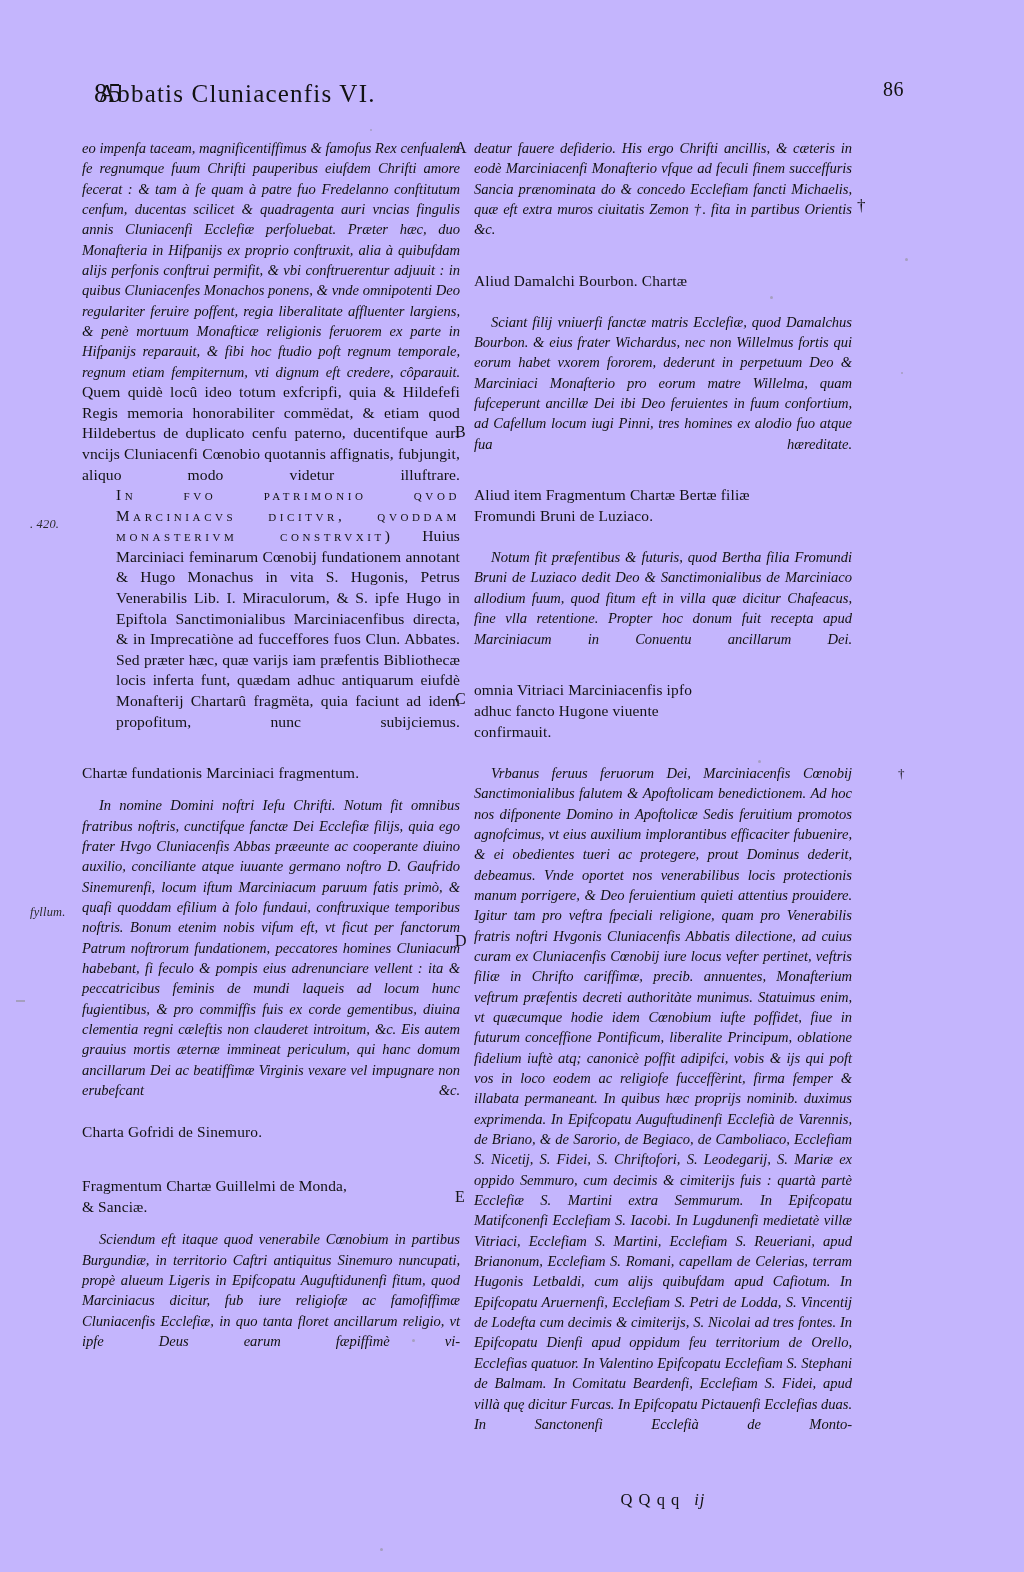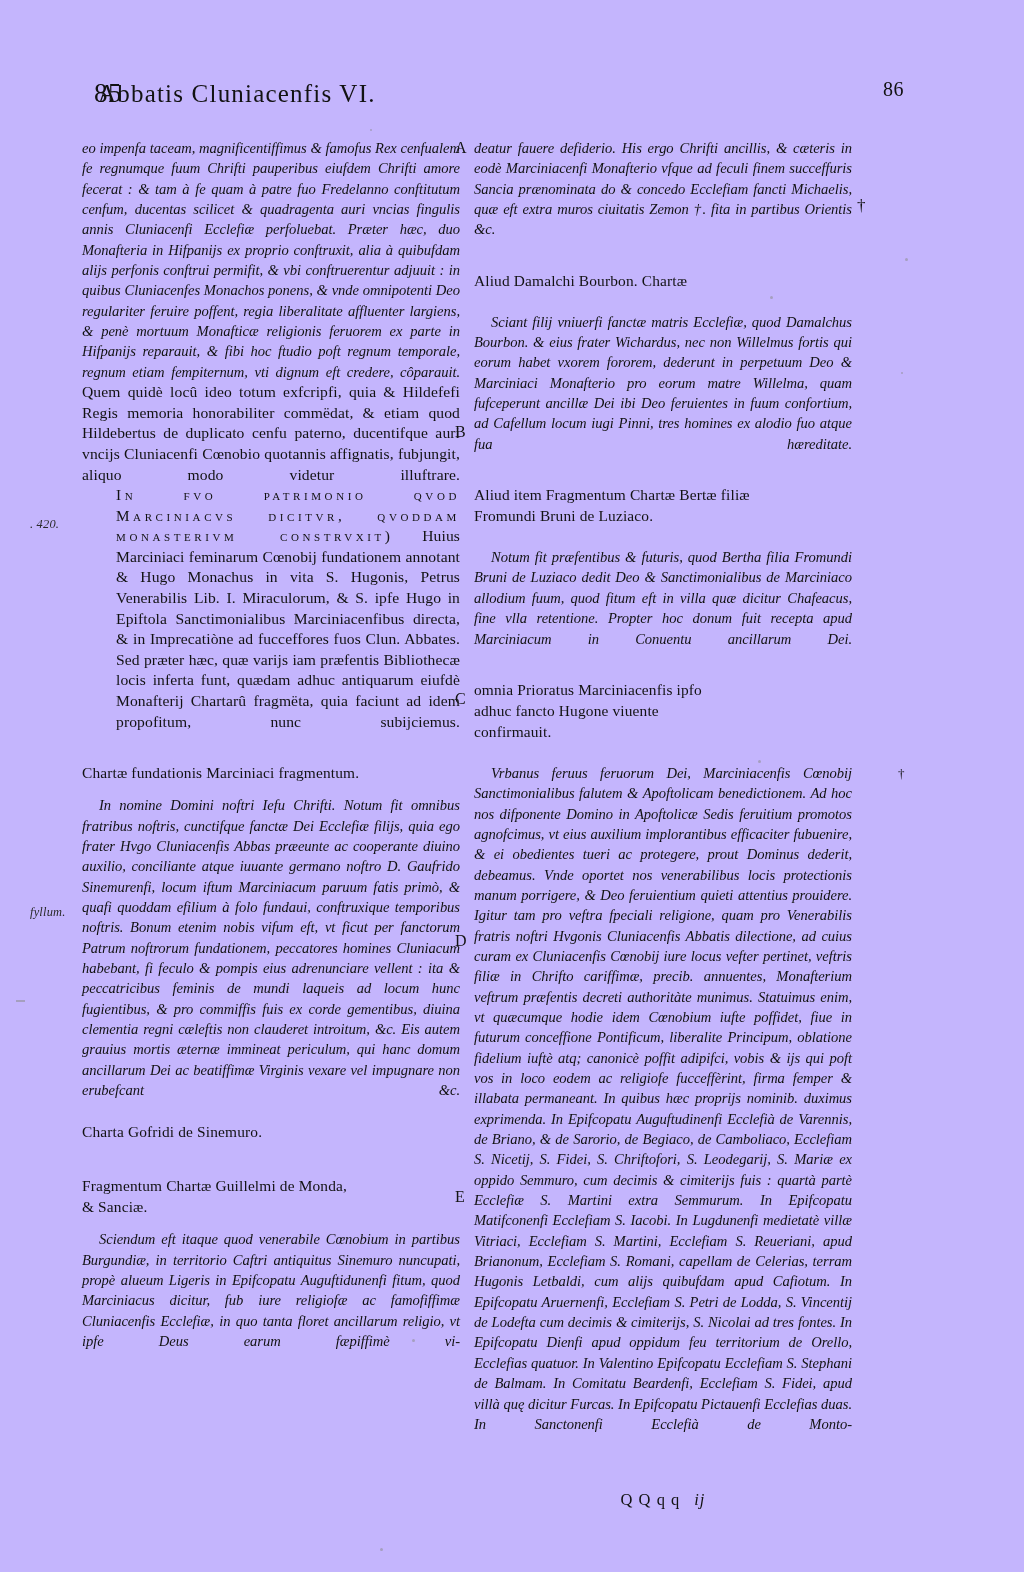--- a/index.html
+++ b/index.html
@@ -196,21 +196,21 @@
     <p class="ital indent tight">Sciant filij vniuerfi fanctæ matris Ecclefiæ, quod Damalchus Bourbon. &amp; eius frater Wichardus, nec non Willelmus fortis qui eorum habet vxorem fororem, dederunt in perpetuum Deo &amp; Marciniaci Monafterio pro eorum matre Willelma, quam fufceperunt ancillæ Dei ibi Deo feruientes in fuum confortium, ad Cafellum locum iugi Pinni, tres homines ex alodio fuo atque fua hæreditate.</p>
 
     <div class="gap-l"></div>
     <p class="hd">Aliud item Fragmentum Chartæ Bertæ filiæ</p>
     <p class="hd">Fromundi Bruni de Luziaco.</p>
     <div class="gap-m"></div>
 
     <p class="ital indent tight">Notum fit præfentibus &amp; futuris, quod Bertha filia Fromundi Bruni de Luziaco dedit Deo &amp; Sanctimonialibus de Marciniaco allodium fuum, quod fitum eft in villa quæ dicitur Chafeacus, fine vlla retentione. Propter hoc donum fuit recepta apud Marciniacum in Conuentu ancillarum Dei.</p>
 
     <div class="gap-l"></div>
-    <p class="hd">omnia Prioratus Marciniacenfis ipfo</p>
+    <p class="hd">omnia Vitriaci Marciniacenfis ipfo</p>
     <p class="hd">adhuc fancto Hugone viuente</p>
     <p class="hd">confirmauit.</p>
     <div class="gap-m"></div>
 
     <p class="ital indent tight">Vrbanus feruus feruorum Dei, Marciniacenfis Cœnobij Sanctimonialibus falutem &amp; Apoftolicam benedictionem. Ad hoc nos difponente Domino in Apoftolicæ Sedis feruitium promotos agnofcimus, vt eius auxilium implorantibus efficaciter fubuenire, &amp; ei obedientes tueri ac protegere, prout Dominus dederit, debeamus. Vnde oportet nos venerabilibus locis protectionis manum porrigere, &amp; Deo feruientium quieti attentius prouidere. Igitur tam pro veftra fpeciali religione, quam pro Venerabilis fratris noftri Hvgonis Cluniacenfis Abbatis dilectione, ad cuius curam ex Cluniacenfis Cœnobij iure locus vefter pertinet, veftris filiæ in Chrifto cariffimæ, precib. annuentes, Monafterium veftrum præfentis decreti authoritàte munimus. Statuimus enim, vt quæcumque hodie idem Cœnobium iufte poffidet, fiue in futurum conceffione Pontificum, liberalite Principum, oblatione fidelium iuftè atq; canonicè poffit adipifci, vobis &amp; ijs qui poft vos in loco eodem ac religiofe fucceffèrint, firma femper &amp; illabata permaneant. In quibus hæc proprijs nominib. duximus exprimenda. In Epifcopatu Auguftudinenfi Ecclefià de Varennis, de Briano, &amp; de Sarorio, de Begiaco, de Camboliaco, Ecclefiam S. Nicetij, S. Fidei, S. Chriftofori, S. Leodegarij, S. Mariæ ex oppido Semmuro, cum decimis &amp; cimiterijs fuis : quartà partè Ecclefiæ S. Martini extra Semmurum. In Epifcopatu Matifconenfi Ecclefiam S. Iacobi. In Lugdunenfi medietatè villæ Vitriaci, Ecclefiam S. Martini, Ecclefiam S. Reueriani, apud Brianonum, Ecclefiam S. Romani, capellam de Celerias, terram Hugonis Letbaldi, cum alijs quibufdam apud Cafiotum. In Epifcopatu Aruernenfi, Ecclefiam S. Petri de Lodda, S. Vincentij de Lodefta cum decimis &amp; cimiterijs, S. Nicolai ad tres fontes. In Epifcopatu Dienfi apud oppidum feu territorium de Orello, Ecclefias quatuor. In Valentino Epifcopatu Ecclefiam S. Stephani de Balmam. In Comitatu Beardenfi, Ecclefiam S. Fidei, apud villà quę dicitur Furcas. In Epifcopatu Pictauenfi Ecclefias duas. In Sanctonenfi Ecclefià de Monto-</p>
   </div>
 
   <span class="margin-note" style="left:30px; top:517px;">. 420.</span>
   <span class="margin-note" style="left:30px; top:905px;">fyllum.</span>
 

